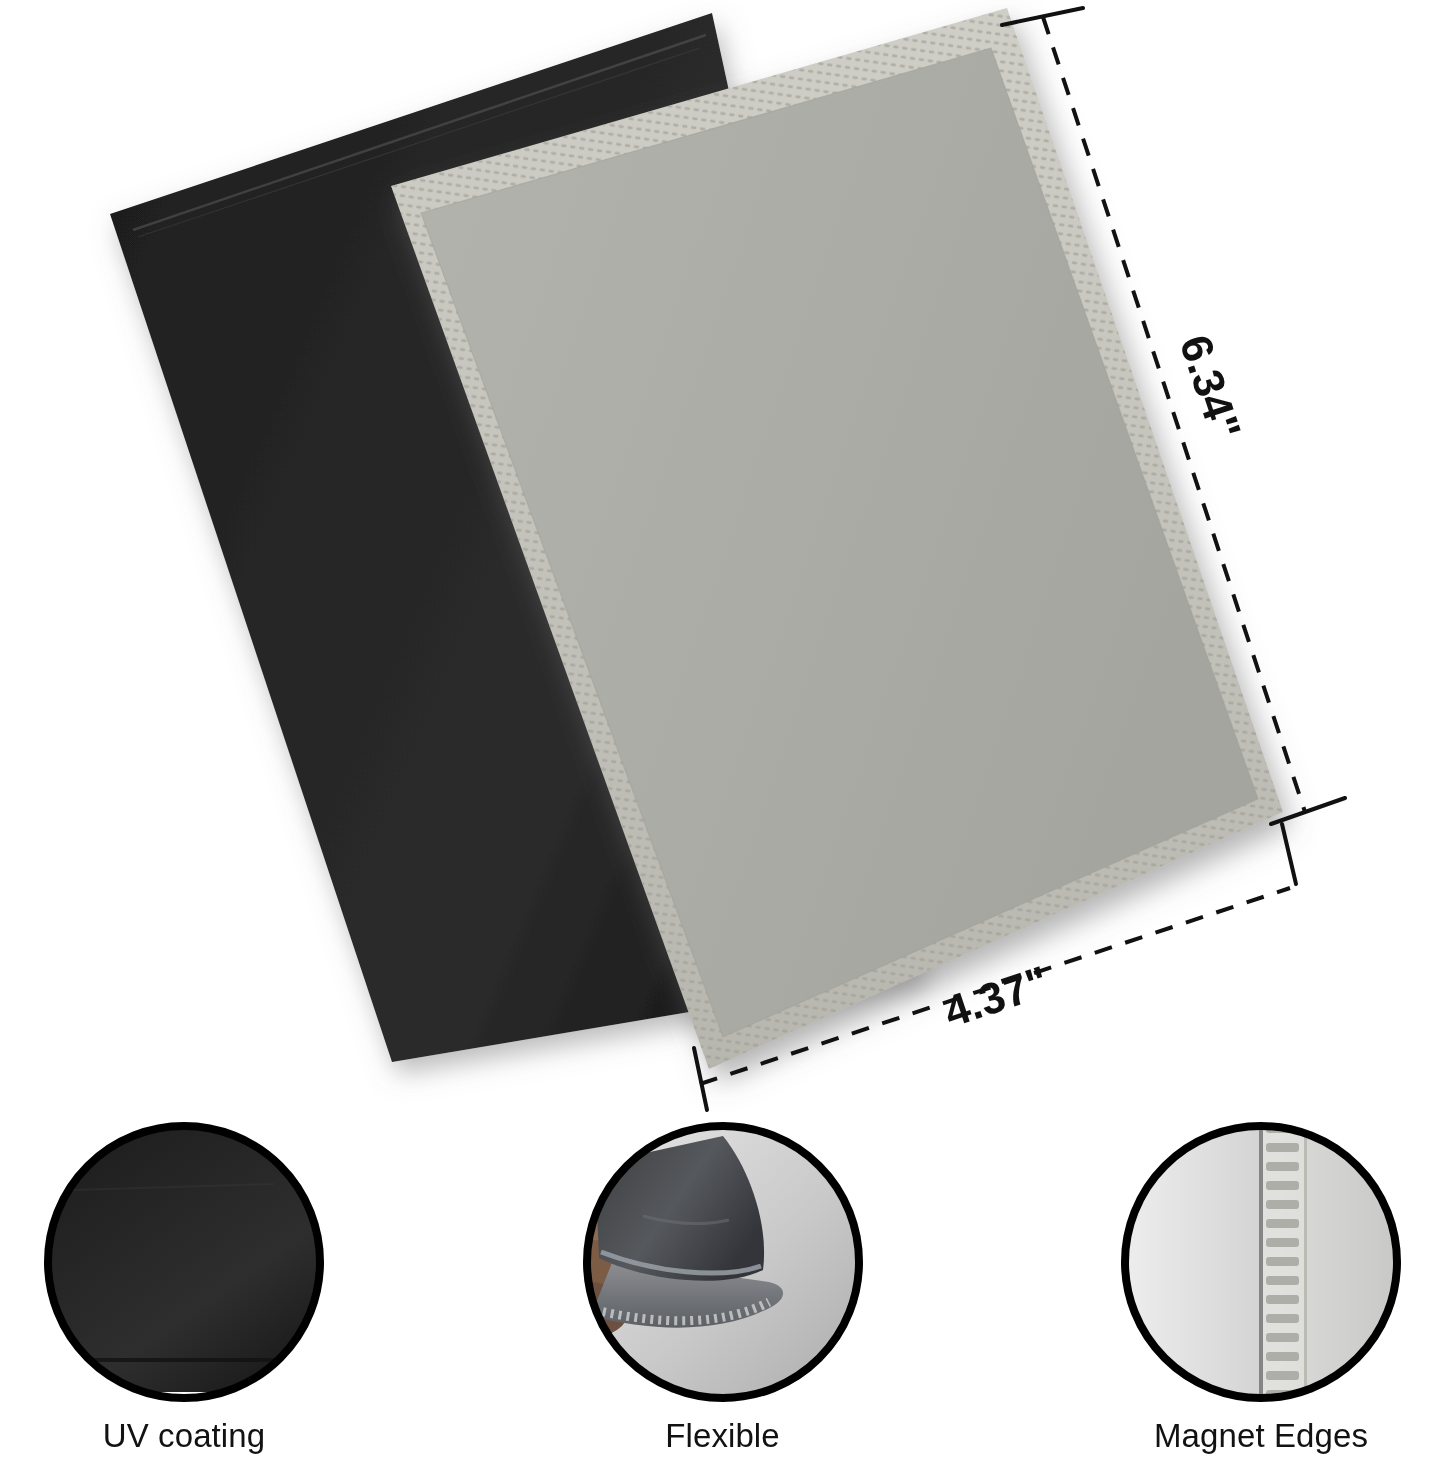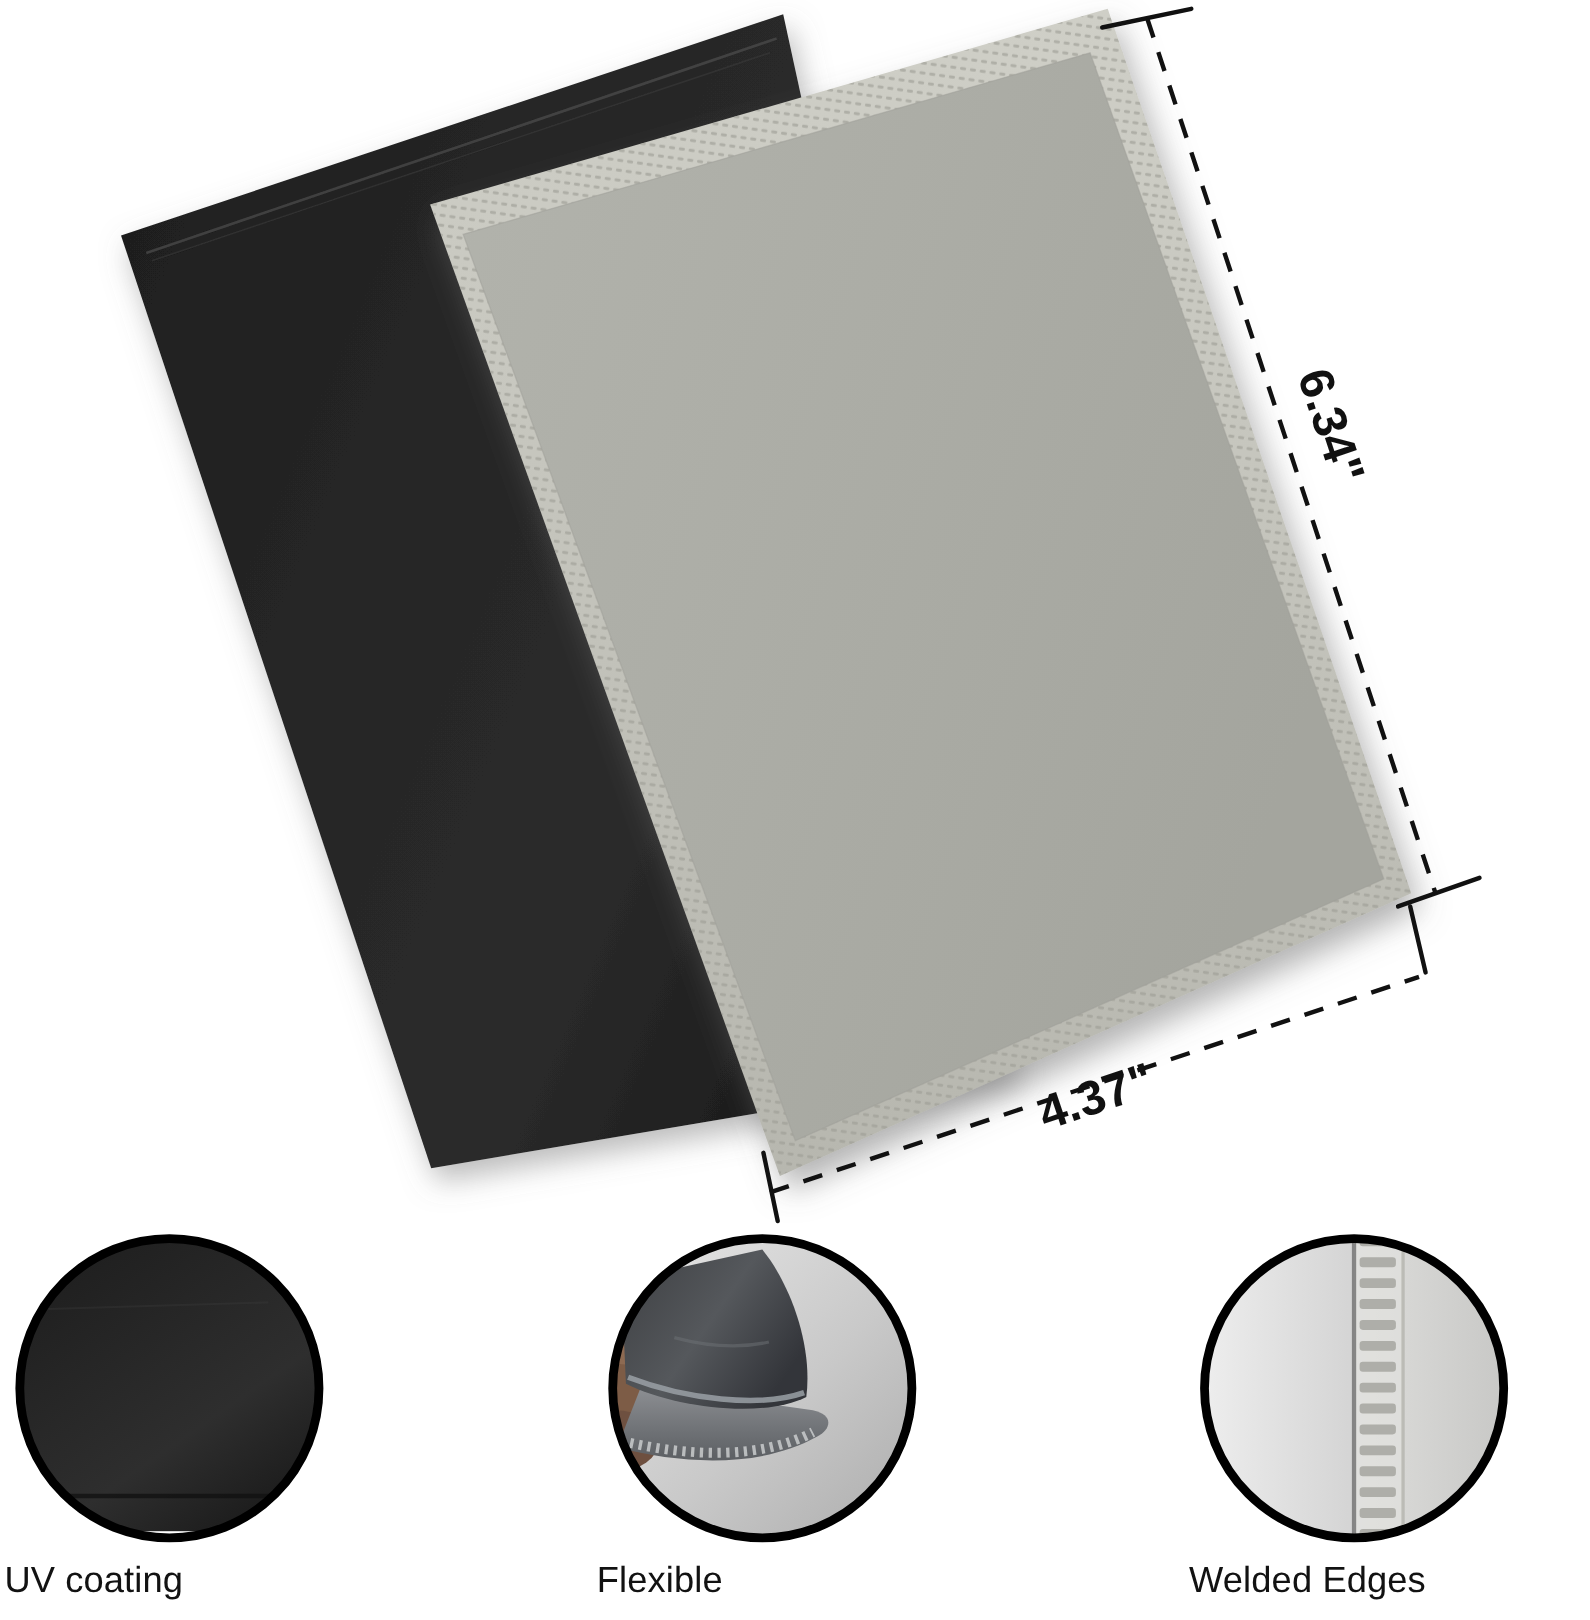--- a/index.html
+++ b/index.html
@@ -45,20 +45,21 @@
     flex-direction: row;
     align-items: flex-start;
     justify-content: space-between;
     box-sizing: border-box;
     padding: 0 4px;
   }
   .feature {
     width: 360px;
     display: flex;
     flex-direction: column;
+    align-items: center;
   }
   .thumb-wrap {
     width: 300px;
     height: 290px;
     position: relative;
   }
   .thumb-wrap svg {
     display: block;
     width: 300px;
     height: 290px;
@@ -276,17 +277,17 @@
               <rect x="155" y="232" width="33" height="9" rx="3"></rect>
               <rect x="155" y="251" width="33" height="9" rx="3"></rect>
               <rect x="155" y="270" width="33" height="9" rx="3"></rect>
             </g>
             <rect x="193" y="0" width="3" height="290" fill="#b4b4ae" opacity="0.8"></rect>
           </g>
         </g>
         <circle cx="150" cy="142" r="136" fill="none" stroke="#000000" stroke-width="8"></circle>
       </svg>
     </div>
-    <div class="feature-label">Welded Edges</div>
+    <div class="feature-label">Magnet Edges</div>
   </div>
 
 
 </div>
 
 </body></html>

